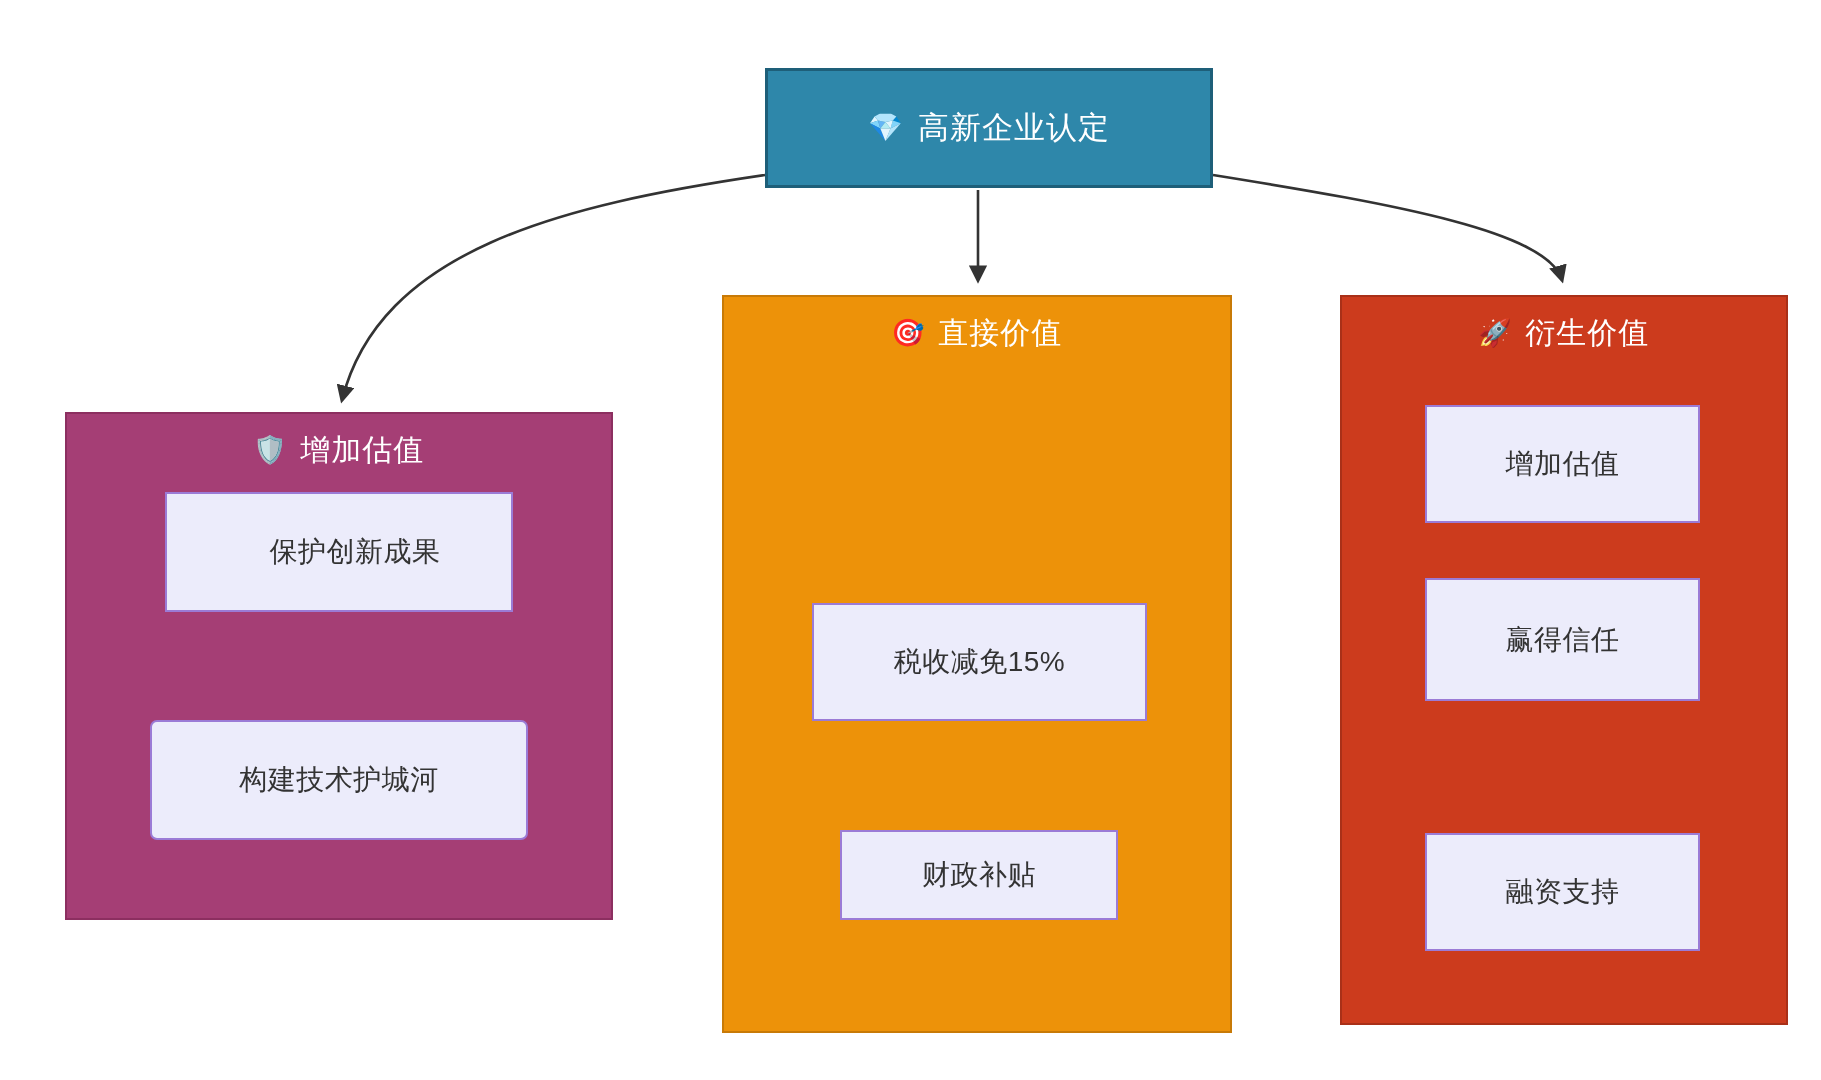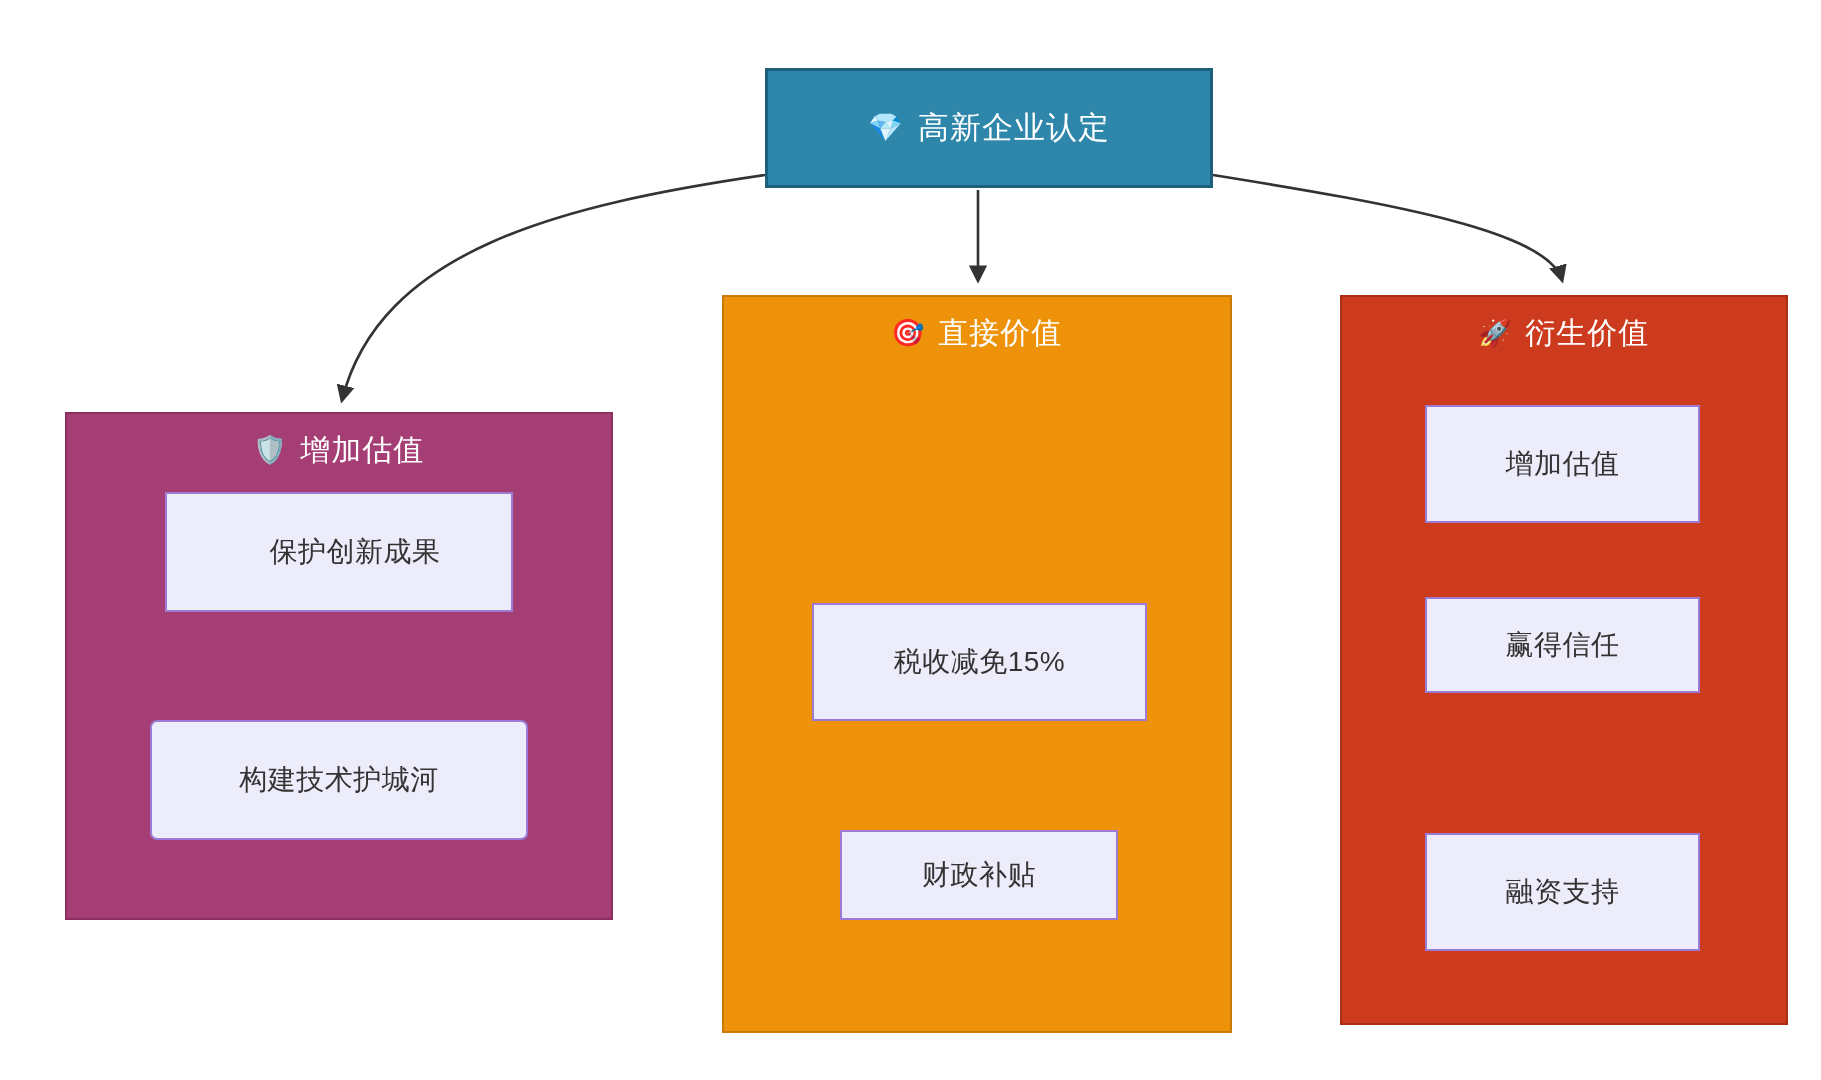--- a/index.html
+++ b/index.html
@@ -135,20 +135,20 @@
 
   <div class="cluster" id="cluster-derived-value" style="left: 1340px; top: 295px; width: 448px; height: 730px; background: rgb(204, 59, 29); border-color: rgb(169, 48, 24);">
     <div class="cluster-title" style="color: rgb(255, 255, 255);">
       <span class="emoji">🚀</span>
       <span>衍生价值</span>
     </div>
   </div>
   <div class="leaf" id="leaf-increase-valuation" style="left: 1425px; top: 373px; width: 275px; height: 118px; margin-top: 32px;">
     <span>增加估值</span>
   </div>
-  <div class="leaf" id="leaf-win-trust" style="left: 1425px; top: 597px; width: 275px; height: 96px;">
+  <div class="leaf" id="leaf-win-trust" style="left: 1425px; top: 578px; width: 275px; height: 123px;">
     <span>赢得信任</span>
   </div>
   <div class="leaf" id="leaf-financing-support" style="left: 1425px; top: 833px; width: 275px; height: 118px;">
     <span>融资支持</span>
   </div>
 
 </div>
 
 </body></html>

